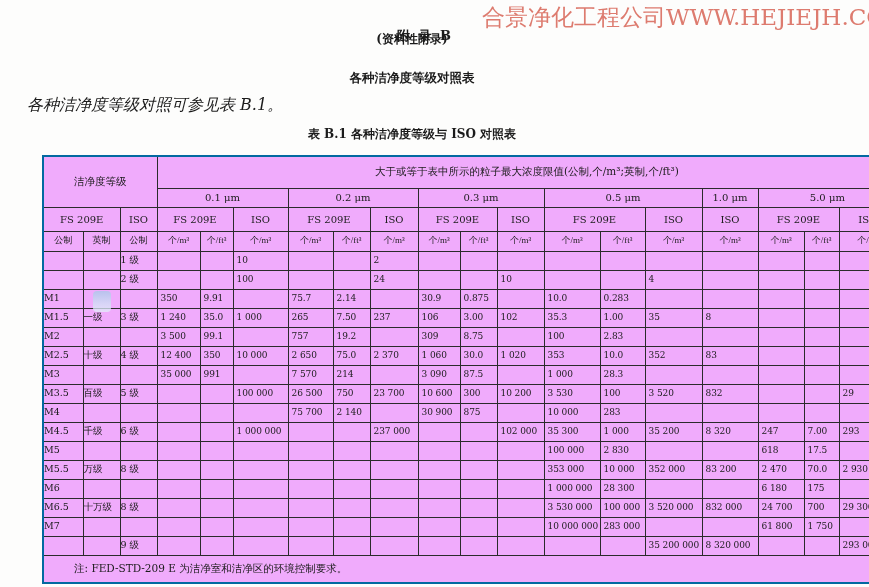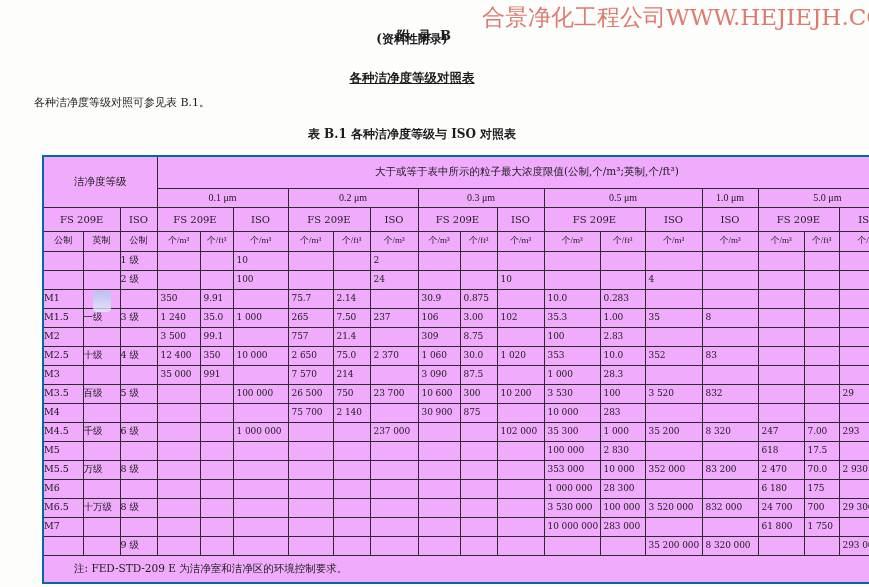--- a/index.html
+++ b/index.html
@@ -9,34 +9,34 @@
   .watermark {
     position:absolute; top:4px; left:482px; width:387px;
     font-size:23px; line-height:26px; letter-spacing:0px;
     color:#d96a5c; opacity:.88; white-space:nowrap;
     font-family:"DejaVu Serif","Liberation Serif",serif;
   }
 
   .title-band { position:absolute; left:0; top:0; width:824px; text-align:center; }
   .t-appendix { top:27px; font-size:13px; font-weight:bold; letter-spacing:2px;padding-left:26px; }
   .t-sub      { top:31px; font-size:12px; font-weight:bold; }
-  .t-head     { top:70px; font-size:12.5px; font-weight:bold;text-decoration:underline; }
+  .t-head     { top:70px; font-size:12.5px; font-weight:bold; }
   .t-caption  { top:126px; font-size:12px; font-weight:bold; }
 
-  .paragraph { position:absolute; left:34px; top:95px; font-size:11px; }
+  .paragraph { position:absolute; left:27px; top:95px; font-size:16px;font-style:italic; }
 
   .tbl-wrap { position:absolute; left:8px; top:155px; }
   table { border-collapse:collapse; table-layout:fixed; width:854px;
           border:2px solid #0369a1; background:#f0abfc;margin-left:34px; }
   td { border:1px solid #2b2b2b; font-size:9.5px; line-height:1.1;
        overflow:hidden; white-space:nowrap; }
 
   thead td { text-align:center; font-size:10px; }
   tr.r1 td { height:32px; font-size:10.5px; }
-  tr.r2 td { height:19px;font-family:Liberation Serif, serif; }
+  tr.r2 td { height:19px; }
   tr.r3 td { height:24px; }
   tr.r4 td { height:20px; font-size:9px;font-family:Liberation Serif, serif; }
 
   tbody td { height:19px; }
   tbody td.ctr { text-align:left; font-size:9.5px; }
   tbody td.val { text-align:left; padding-left:3px; font-size:9px; letter-spacing:-0.1px; }
 
   tr.note-row td { height:28px; font-size:10.5px; text-align:left; padding-left:30px; }
 
   .blue-artifact {
@@ -215,21 +215,21 @@
           <td class="val"></td>
         </tr>
         <tr>
           <td class="ctr">M2</td>
           <td class="ctr"></td>
           <td class="ctr"></td>
           <td class="val">3 500</td>
           <td class="val">99.1</td>
           <td class="val"></td>
           <td class="val">757</td>
-          <td class="val">21.4</td>
+          <td class="val">19.2</td>
           <td class="val"></td>
           <td class="val">309</td>
           <td class="val">8.75</td>
           <td class="val"></td>
           <td class="val">100</td>
           <td class="val">2.83</td>
           <td class="val"></td>
           <td class="val"></td>
           <td class="val"></td>
           <td class="val"></td>

